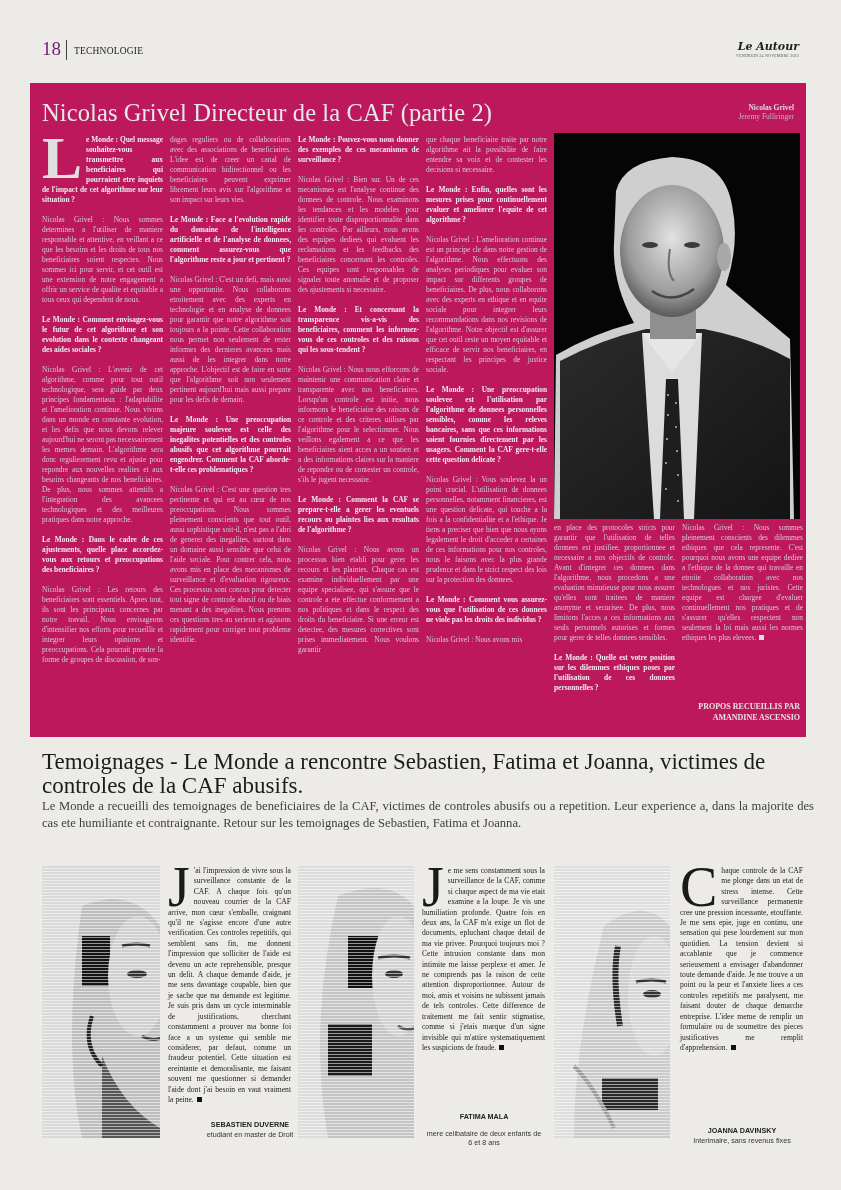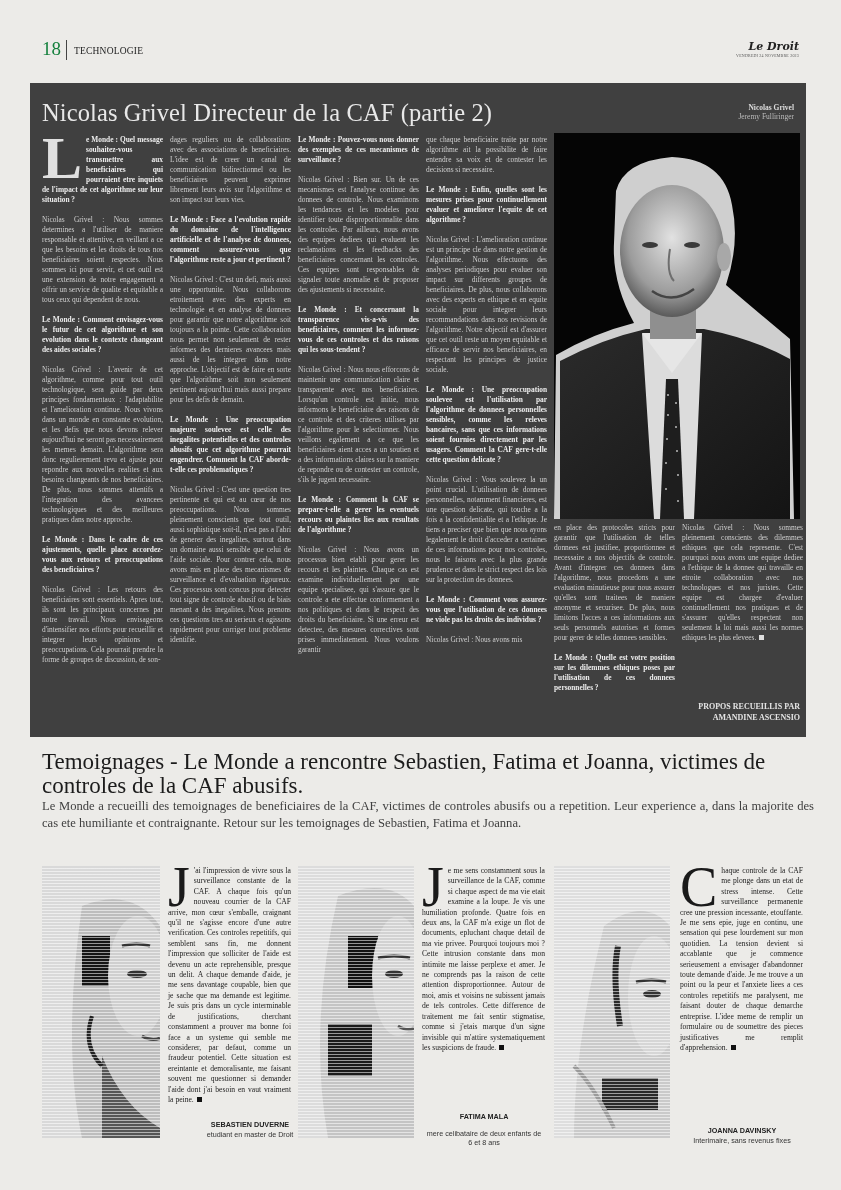--- a/index.html
+++ b/index.html
@@ -5,30 +5,30 @@
   * { box-sizing: border-box; margin: 0; padding: 0; }
   html, body { width: 841px; height: 1190px; }
   body {
     background: #ecebe8;
     font-family: "DejaVu Serif", serif;
     color: #1a1a1a;
     position: relative;
     overflow: hidden;
   }
   .header { position: absolute; top: 38px; left: 42px; right: 42px; height: 28px; }
-  .page-num { position: absolute; left: 0; top: 0; font-family: "Liberation Serif", serif; font-size: 19px; color: #15803d; }
+  .page-num { position: absolute; left: 0; top: 0; font-family: "Liberation Serif", serif; font-size: 19px; color: #701a75; }
   .hdr-sep { position: absolute; left: 24px; top: 2px; width: 1px; height: 20px; background: #444; }
   .section { position: absolute; left: 32px; top: 8px; font-family: "Liberation Serif", serif; font-size: 9.5px; letter-spacing: 0.2px; color: #222; }
   .masthead { position: absolute; right: 0; top: 2px; text-align: right; }
   .masthead .logo { font-family: "DejaVu Serif", serif; font-weight: bold; font-size: 11px; font-style: italic; color: #222; }
   .masthead .date { font-family: "Liberation Serif", serif; font-size: 4px; color: #555; letter-spacing: 0.2px; }
 
   .interview {
     position: absolute; left: 30px; top: 83px; width: 776px; height: 654px;
-    background: #404040;
+    background: #be185d;
     color: #d6d6d6;
     padding-left: 28px;
   }
   .interview h1 {
     position: absolute; left: 12px; top: 16px;
     font-family: "Liberation Serif", serif; font-weight: normal;
     font-size: 24.5px; color: #e8e8e8; letter-spacing: 0.1px;
   }
   .photo-credit { position: absolute; right: 12px; top: 20px; text-align: right; font-family: "Liberation Serif", serif; font-size: 7.5px; margin-left: 12px; }
   .photo-credit .name { font-weight: bold; color: #ddd; }
@@ -79,21 +79,21 @@
   .interview .endmark { background: #ddd; }
 </style>
 </head>
 <body>
 
 <div class="header">
   <span class="page-num">18</span>
   <span class="hdr-sep"></span>
   <span class="section">TECHNOLOGIE</span>
   <div class="masthead">
-    <div class="logo">Le Droit</div>
+    <div class="logo">Le Autour</div>
     <div class="date">VENDREDI 24 NOVEMBRE 2023</div>
   </div>
 </div>
 
 <div class="interview">
   <h1>Nicolas Grivel Directeur de la CAF (partie 2)</h1>
   <div class="photo-credit">
     <div class="name">Nicolas Grivel</div>
     <div class="author">Jeremy Fulliringer</div>
   </div>

